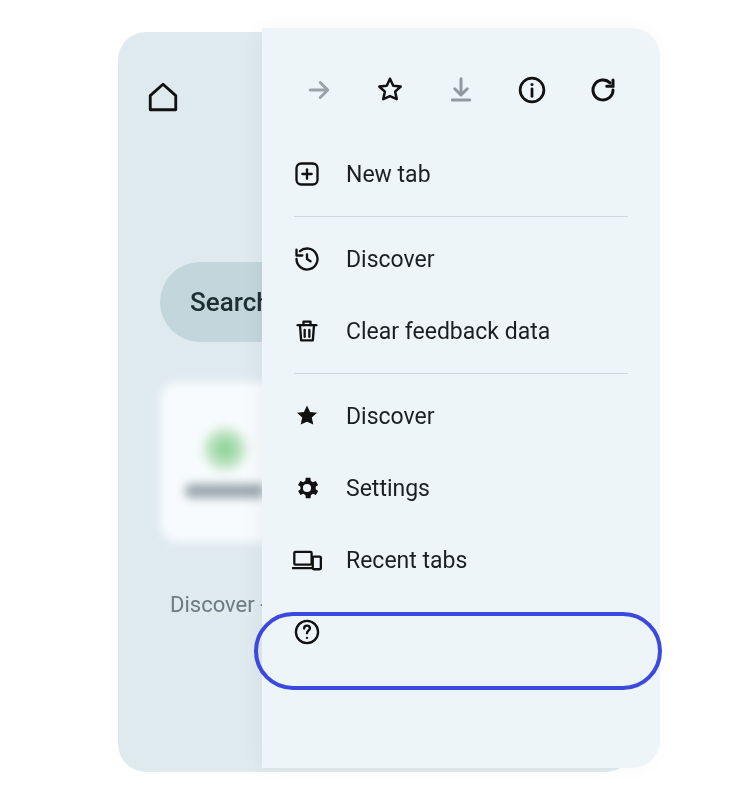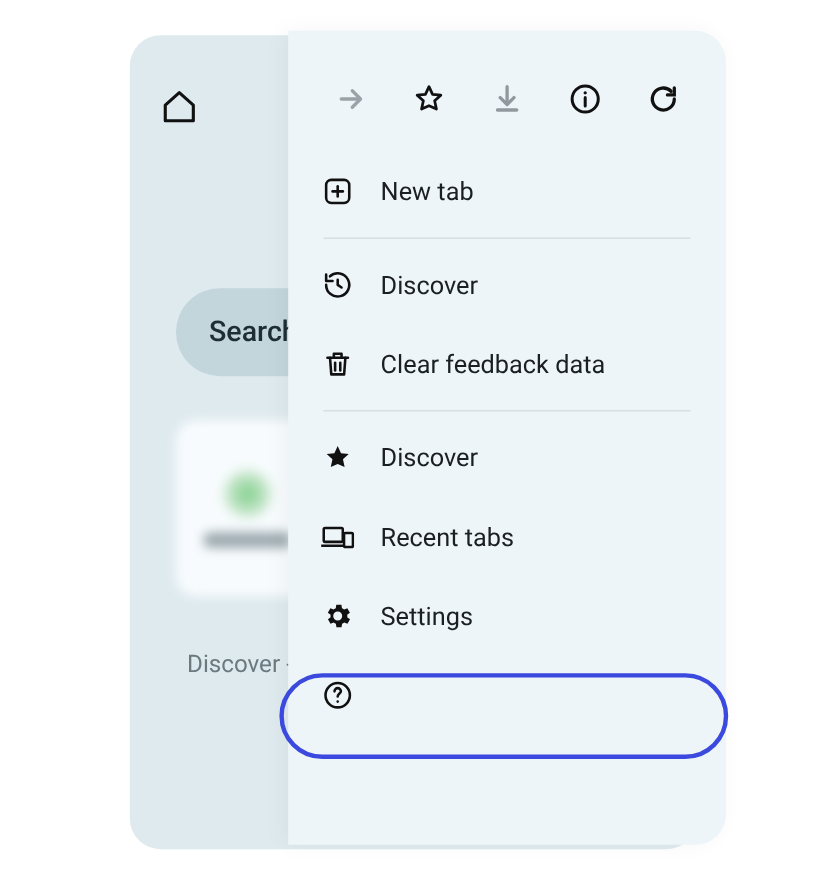--- a/index.html
+++ b/index.html
@@ -236,40 +236,40 @@
         <span class="micon">
           <svg width="28" height="28" viewBox="0 0 24 24" fill="#111">
             <path d="M12 3l2.6 5.6 6 .6-4.5 4.1 1.3 6L12 16.9 6.6 19.3l1.3-6L3.4 9.2l6-.6L12 3z"></path>
           </svg>
         </span>
         <span>Discover</span>
       </div>
 
       <div class="menu-item">
         <span class="micon">
+          <svg width="28" height="28" viewBox="0 0 24 24" fill="#111">
+            <path d="M19.4 13a7.8 7.8 0 0 0 .1-1 7.8 7.8 0 0 0-.1-1l2.1-1.6-2-3.4-2.5 1a7.6 7.6 0 0 0-1.7-1l-.4-2.7h-4l-.4 2.7a7.6 7.6 0 0 0-1.7 1l-2.5-1-2 3.4L6.5 11a7.8 7.8 0 0 0-.1 1 7.8 7.8 0 0 0 .1 1l-2.1 1.6 2 3.4 2.5-1a7.6 7.6 0 0 0 1.7 1l.4 2.7h4l.4-2.7a7.6 7.6 0 0 0 1.7-1l2.5 1 2-3.4Zm-7.4 2.5A3.5 3.5 0 1 1 15.5 12 3.5 3.5 0 0 1 12 15.5Z"></path>
+          </svg>
+        </span>
+        <span>Settings</span>
+      </div>
+
+      <div class="menu-item">
+        <span class="micon">
           <svg width="30" height="28" viewBox="0 0 26 24" fill="none" stroke="#111" stroke-width="2" stroke-linecap="round" stroke-linejoin="round">
             <rect x="2" y="5" width="15" height="11" rx="1"></rect>
               <line x1="0" y1="19" x2="17" y2="19"></line>
             <rect x="18" y="9" width="7" height="11" rx="1"></rect>
           </svg>
         </span>
         <span>Recent tabs</span>
       </div>
 
       <div class="menu-item">
         <span class="micon">
-          <svg width="28" height="28" viewBox="0 0 24 24" fill="#111">
-            <path d="M19.4 13a7.8 7.8 0 0 0 .1-1 7.8 7.8 0 0 0-.1-1l2.1-1.6-2-3.4-2.5 1a7.6 7.6 0 0 0-1.7-1l-.4-2.7h-4l-.4 2.7a7.6 7.6 0 0 0-1.7 1l-2.5-1-2 3.4L6.5 11a7.8 7.8 0 0 0-.1 1 7.8 7.8 0 0 0 .1 1l-2.1 1.6 2 3.4 2.5-1a7.6 7.6 0 0 0 1.7 1l.4 2.7h4l.4-2.7a7.6 7.6 0 0 0 1.7-1l2.5 1 2-3.4Zm-7.4 2.5A3.5 3.5 0 1 1 15.5 12 3.5 3.5 0 0 1 12 15.5Z"></path>
-          </svg>
-        </span>
-        <span>Settings</span>
-      </div>
-
-      <div class="menu-item">
-        <span class="micon">
           <svg width="28" height="28" viewBox="0 0 24 24" fill="none" stroke="#111" stroke-width="2" stroke-linecap="round">
             <circle cx="12" cy="12" r="9.5"></circle>
             <path d="M9.5 9a2.5 2.5 0 0 1 5 0c0 1.5-2.5 2-2.5 4"></path>
             <circle cx="12" cy="17" r="1" fill="#111" stroke="none"></circle>
           </svg>
         </span>
       </div>
 
     </div>
   </div>

